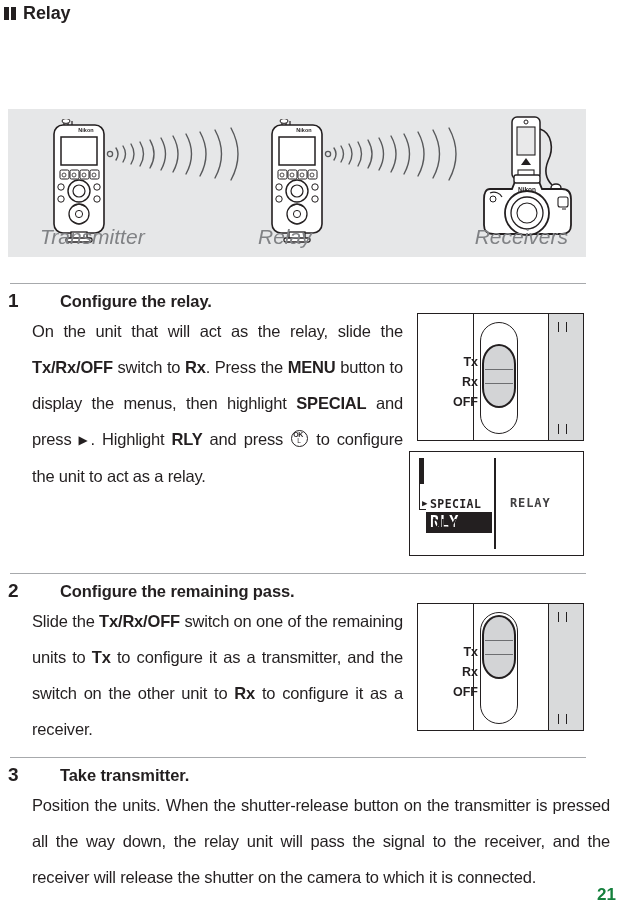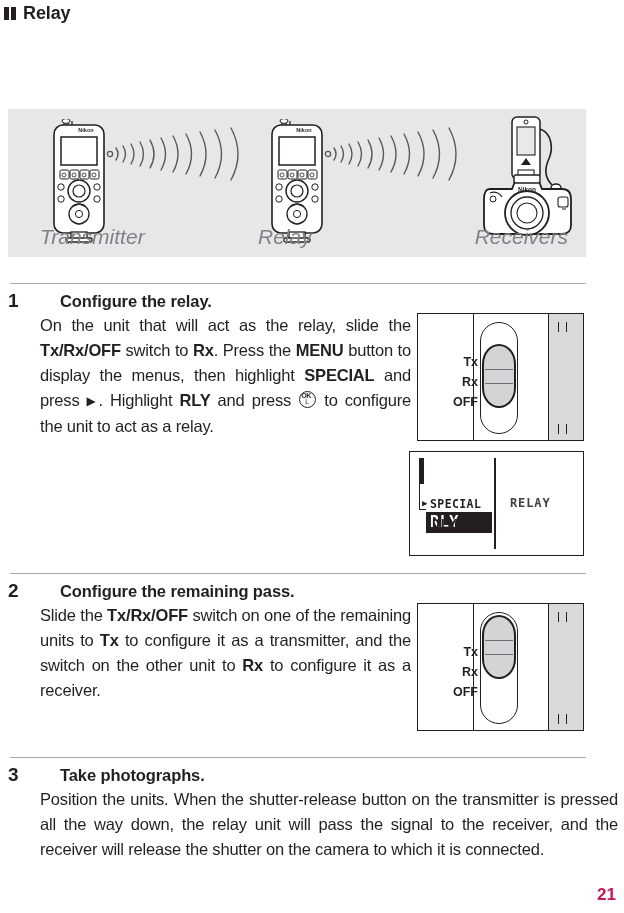--- a/index.html
+++ b/index.html
@@ -120,23 +120,23 @@
     top: 0;
     font-size: 16.5px;
     font-weight: bold;
     line-height: 22px;
     letter-spacing: -0.1px;
     white-space: nowrap;
     margin-left: 28px;
   }
   .step-body {
     position: absolute;
-    left: 32px;
+    left: 24px;
     font-size: 16.5px;
-    line-height: 25px;
+    line-height: 36px;
     text-align: justify;
     text-align-last: left;
     letter-spacing: -0.18px;
   }
   .step-body b { font-weight: bold; }
 
   #step1 { left: 8px; top: 290px; }
   #step1 .step-body { top: 23px; width: 371px; }
   #step2 { left: 8px; top: 580px; }
   #step2 .step-body { top: 23px; width: 371px; }
@@ -327,21 +327,21 @@
     color: #414042;
   }
 
   
   .page-num {
     position: absolute;
     right: 8px;
     bottom: 8px;
     font-size: 17px;
     font-weight: bold;
-    color: #be185d;
+    color: #15803d;
   }
 </style>
 </head>
 <body>
 
 <div class="page">
 
   <div class="sec-head">
     <span class="sec-marker">
         <i></i>
@@ -498,21 +498,21 @@
   </div>
 
   <div class="step" id="step2">
     <div class="step-num">2</div>
     <div class="step-title">Configure the remaining pass.</div>
     <div class="step-body">Slide the <b>Tx/Rx/OFF</b> switch on one of the remaining units to <b>Tx</b> to configure it as a transmitter, and the switch on the other unit to <b>Rx</b> to configure it as a receiver.</div>
   </div>
 
   <div class="step" id="step3">
     <div class="step-num">3</div>
-    <div class="step-title">Take photographs.</div>
+    <div class="step-title">Take transmitter.</div>
     <div class="step-body">Position the units. When the shutter-release button on the transmitter is pressed all the way down, the relay unit will pass the signal to the receiver, and the receiver will release the shutter on the camera to which it is connected.</div>
   </div>
 
   <div class="fig" id="fig-switch-1">
     <div class="sw-body">
       <div class="sw-edge-left"></div>
       <div class="sw-edge-right"></div>
       <div class="sw-grayband"></div>
       <div class="sw-track">
         <div class="sw-stem top"></div>

